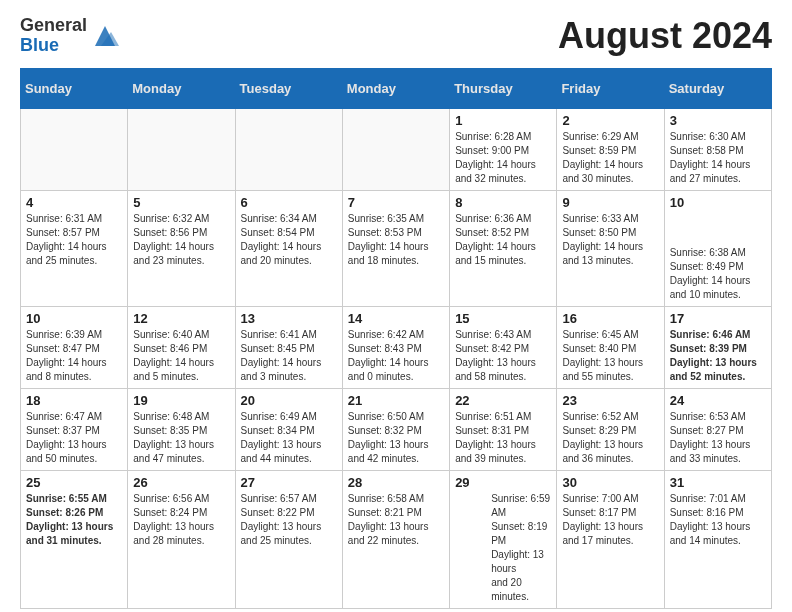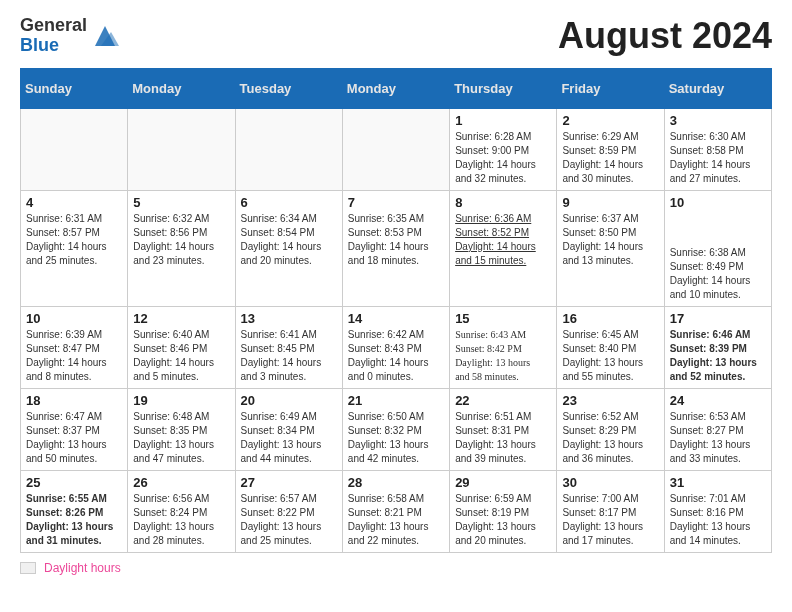--- a/index.html
+++ b/index.html
@@ -195,28 +195,28 @@
           </td>
           <td>
             <span class="day-num">7</span>
             <div class="day-info" style="white-space: pre-line;">Sunrise: 6:35 AM
 Sunset: 8:53 PM
 Daylight: 14 hours
 and 18 minutes.</div>
           </td>
           <td>
             <span class="day-num">8</span>
-            <div class="day-info" style="white-space: pre-line; text-decoration: underline;">Sunrise: 6:36 AM
+            <div class="day-info" style="white-space: pre-line;">Sunrise: 6:36 AM
 Sunset: 8:52 PM
 Daylight: 14 hours
 and 15 minutes.</div>
           </td>
           <td>
             <span class="day-num">9</span>
-            <div class="day-info" style="white-space: pre-line;">Sunrise: 6:37 AM
+            <div class="day-info" style="white-space: pre-line;">Sunrise: 6:33 AM
 Sunset: 8:50 PM
 Daylight: 14 hours
 and 13 minutes.</div>
           </td>
           <td>
             <span class="day-num">10</span>
             <div class="day-info" style="white-space: pre-line; margin-top: 36px;">Sunrise: 6:38 AM
 Sunset: 8:49 PM
 Daylight: 14 hours
 and 10 minutes.</div>
@@ -246,21 +246,21 @@
           </td>
           <td>
             <span class="day-num">14</span>
             <div class="day-info" style="white-space: pre-line;">Sunrise: 6:42 AM
 Sunset: 8:43 PM
 Daylight: 14 hours
 and 0 minutes.</div>
           </td>
           <td>
             <span class="day-num">15</span>
-            <div class="day-info" style="white-space: pre-line; font-family: Liberation Serif, serif;">Sunrise: 6:43 AM
+            <div class="day-info" style="white-space: pre-line;">Sunrise: 6:43 AM
 Sunset: 8:42 PM
 Daylight: 13 hours
 and 58 minutes.</div>
           </td>
           <td>
             <span class="day-num">16</span>
             <div class="day-info" style="white-space: pre-line;">Sunrise: 6:45 AM
 Sunset: 8:40 PM
 Daylight: 13 hours
 and 55 minutes.</div>
@@ -348,21 +348,21 @@
           </td>
           <td>
             <span class="day-num">28</span>
             <div class="day-info" style="white-space: pre-line;">Sunrise: 6:58 AM
 Sunset: 8:21 PM
 Daylight: 13 hours
 and 22 minutes.</div>
           </td>
           <td>
             <span class="day-num">29</span>
-            <div class="day-info" style="white-space: pre-line;">Sunrise: 6:59 AM
+            <div class="day-info" style="white-space: pre-line; margin-left: 36px;">Sunrise: 6:59 AM
 Sunset: 8:19 PM
 Daylight: 13 hours
 and 20 minutes.</div>
           </td>
           <td>
             <span class="day-num">30</span>
             <div class="day-info" style="white-space: pre-line;">Sunrise: 7:00 AM
 Sunset: 8:17 PM
 Daylight: 13 hours
 and 17 minutes.</div>

